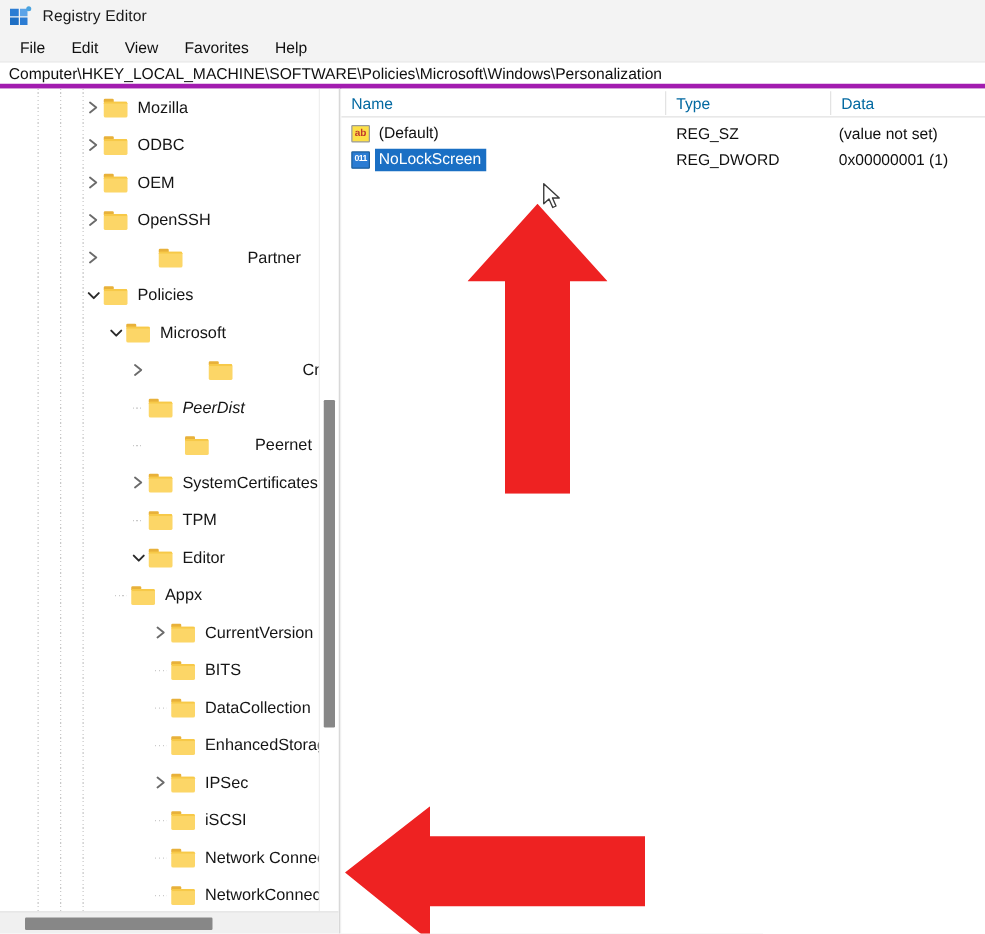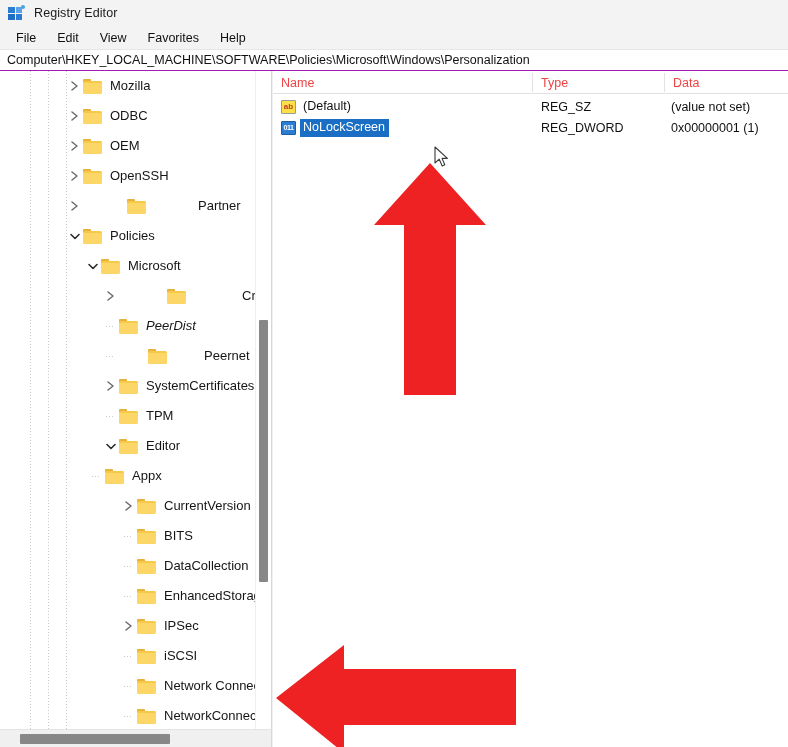--- a/index.html
+++ b/index.html
@@ -55,21 +55,21 @@
     margin-right: 6px;
     cursor: default;
     white-space: nowrap;
   }
 
   
   .addressbar {
     position: absolute; left: 0; top: 49px; width: 788px; height: 22px;
     background: #ffffff;
     border-top: 1px solid #e6e6e6;
-    border-bottom: 1px solid #a21caf;
+    border-bottom: 4px solid #a21caf;
     display: flex; align-items: center;
     padding-left: 7px;
     overflow: hidden;
   }
   .address-text {
     font-size: 12.5px; color: #101010; white-space: nowrap;
   }
 
   
   .panes {
@@ -170,21 +170,21 @@
     overflow: hidden;
   }
   .list-header {
     position: absolute; left: 0; top: 0; width: 515px; height: 23px;
     background: #ffffff;
     border-bottom: 1px solid #e1e1e1;
   }
   .col-head {
     position: absolute; top: 0; height: 23px;
     display: flex; align-items: center;
-    font-size: 12.5px; color: #ef4444;
+    font-size: 12.5px; color: #0369a1;
     padding-left: 8px;
     cursor: default;
   }
   .col-sep {
     position: absolute; top: 2px; width: 1px; height: 19px;
     background: #e3e3e3;
   }
   .list-rows {
     position: absolute; left: 0; top: 25px; width: 515px;
   }

